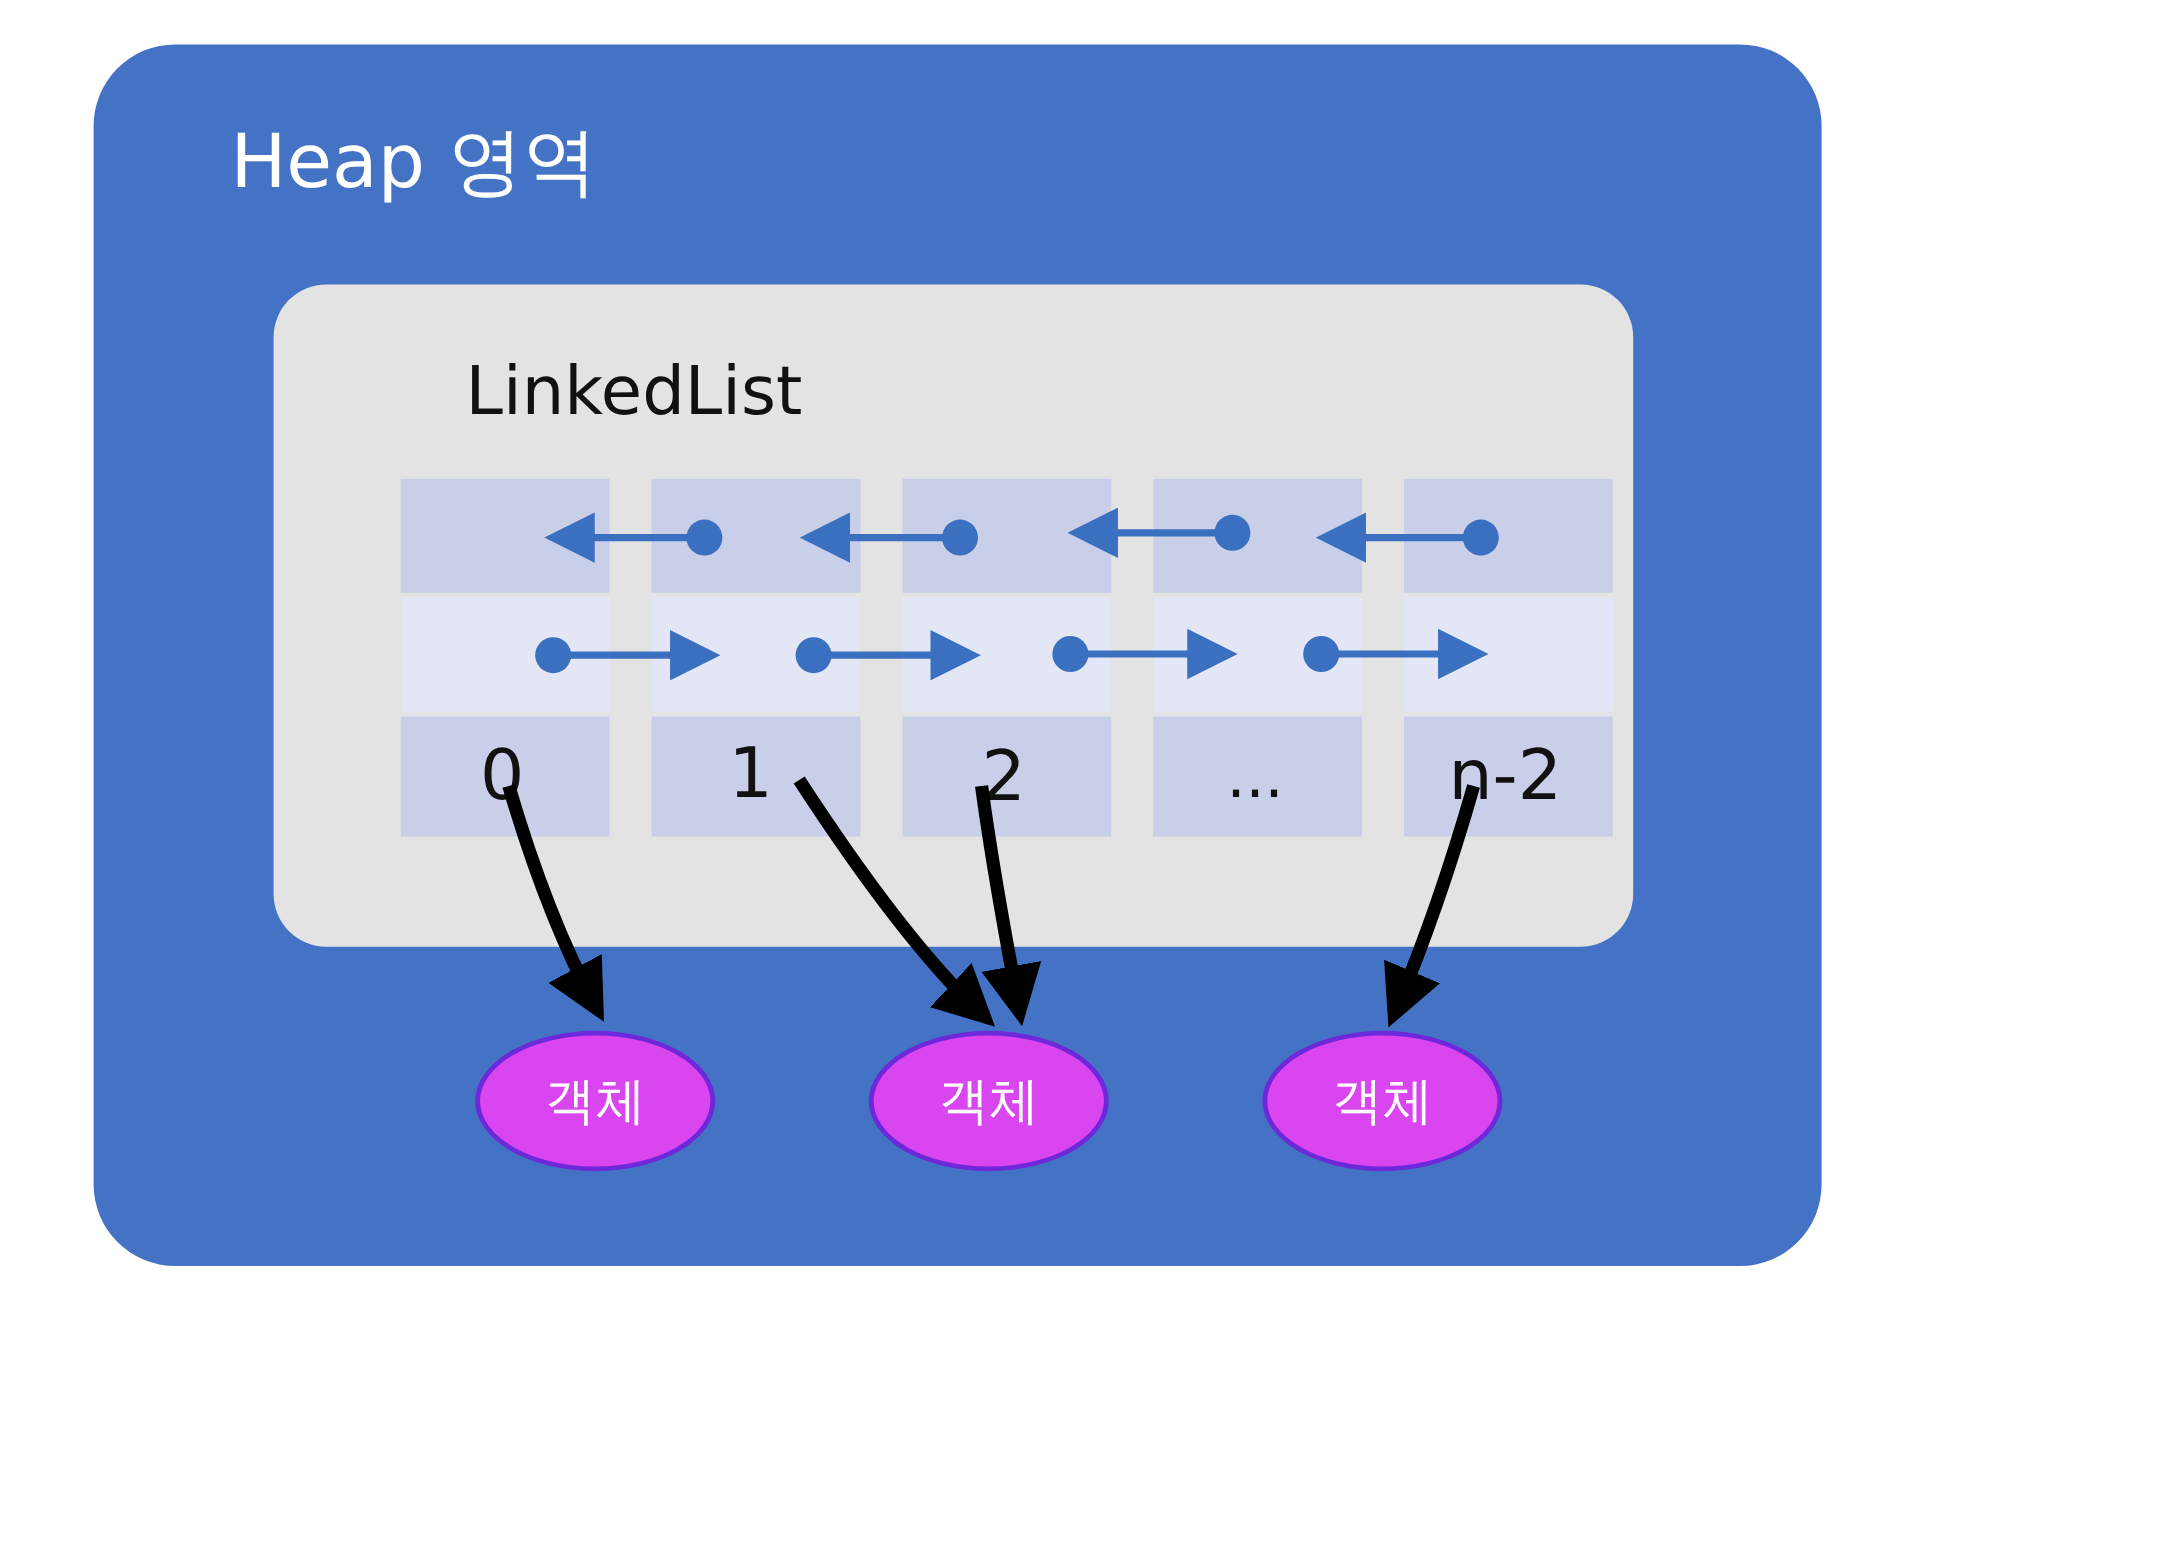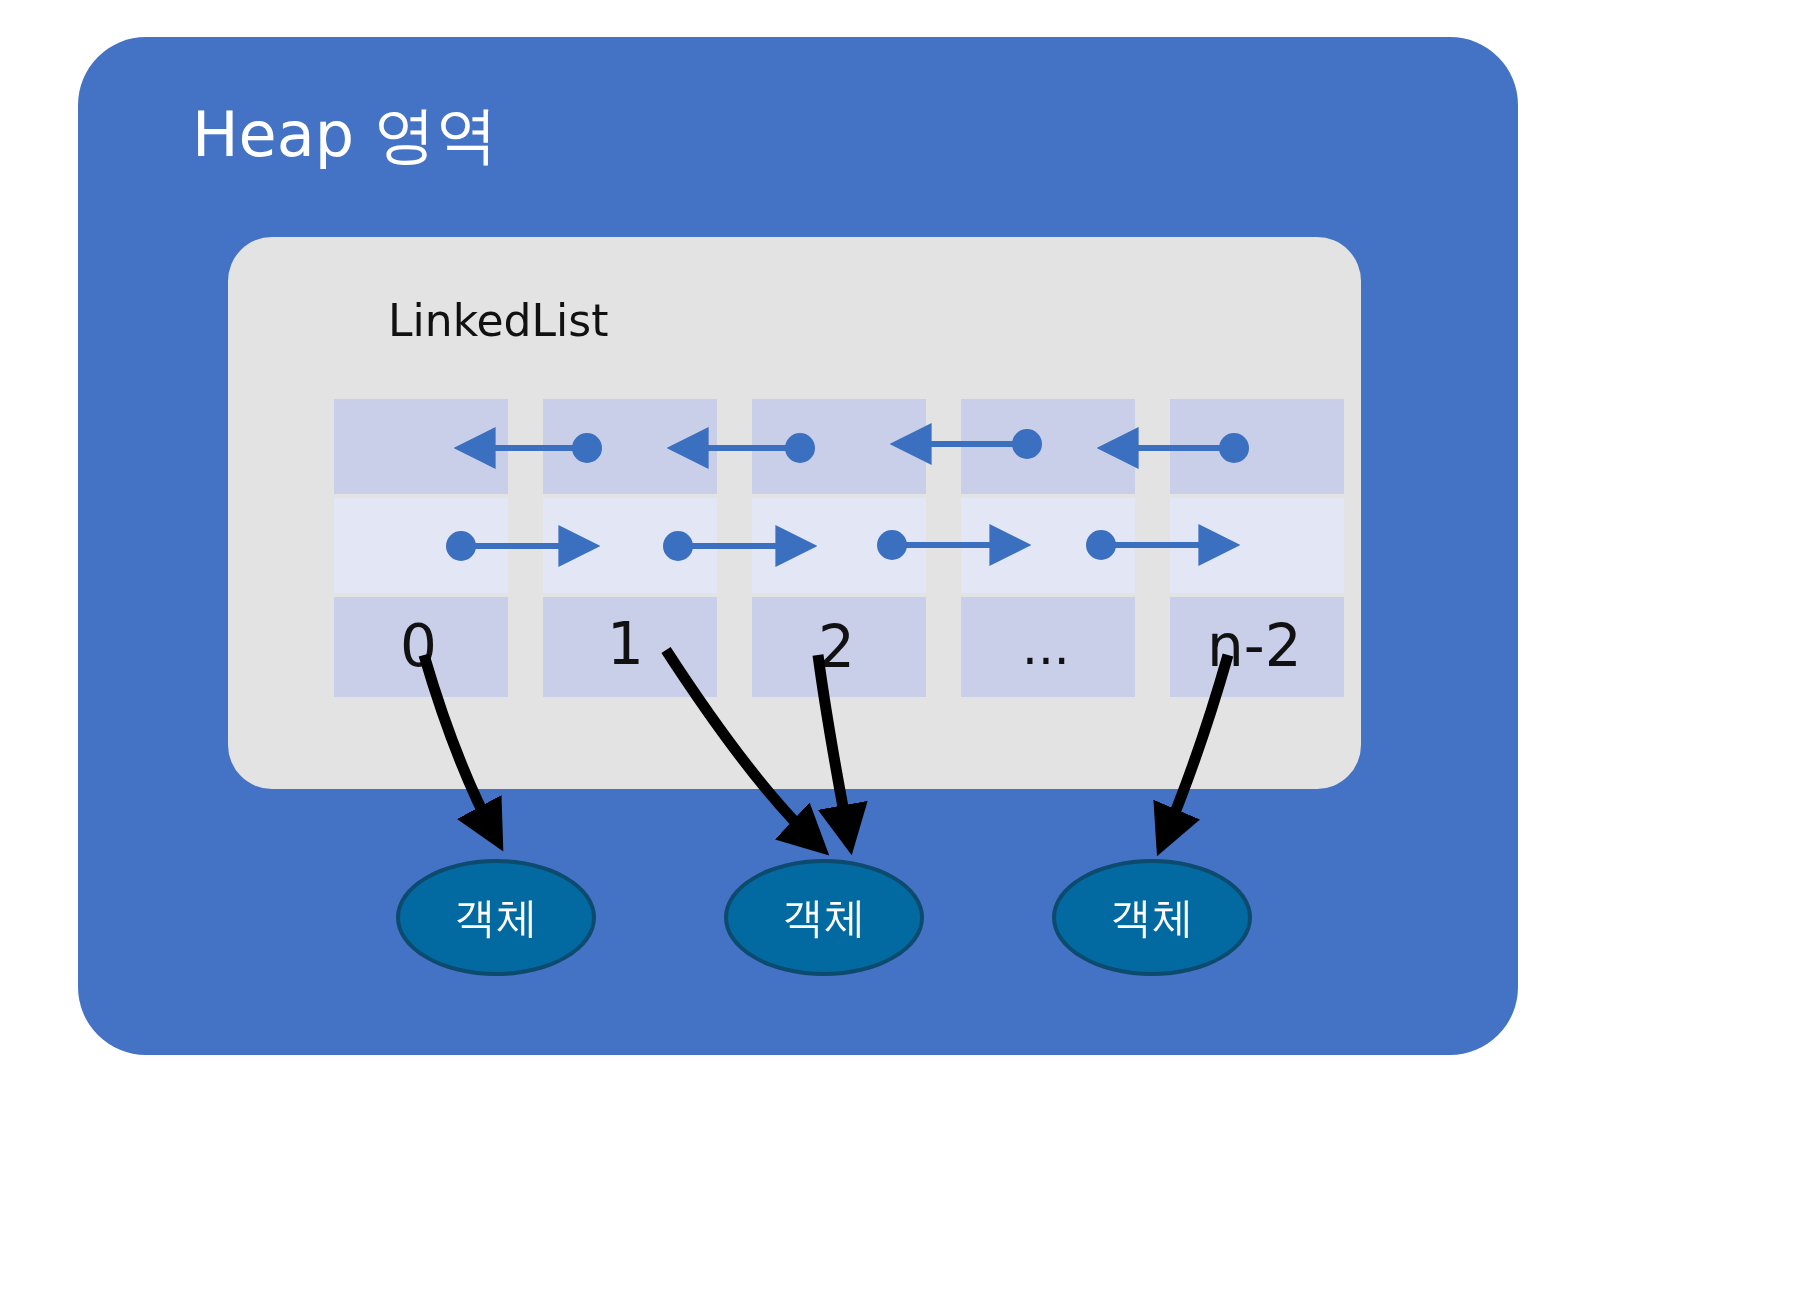--- a/index.html
+++ b/index.html
@@ -19,21 +19,21 @@
     letter-spacing:0px;white-space:nowrap;
   }
 
   
   .list-panel{
     position:absolute;left:228px;top:237px;width:1133px;height:552px;
     background:#E3E3E3;border-radius:44px;
   }
   .list-title{
     position:absolute;left:388px;top:299px;
-    font-size:44px;color:#111111;font-weight:400;line-height:1;
+    font-size:56px;color:#111111;font-weight:400;line-height:1;
     white-space:nowrap;
   }
 
   
   .nodes{position:absolute;left:334px;top:399px;width:1010px;height:298px;}
   .node{position:absolute;top:0;width:174px;height:298px;}
   .cell{position:absolute;left:0;width:174px;}
   .cell.prev{top:0;height:95px;background:#C9CFE9;}
   .cell.next{top:99px;height:95px;background:#E3E7F5;}
   .cell.idx {top:198px;height:100px;background:#C9CFE9;}
@@ -43,21 +43,21 @@
     white-space:nowrap;
   }
 
   
   .ptr-svg{position:absolute;left:0;top:0;width:1820px;height:1305px;
            pointer-events:none;overflow:visible;}
 
   
   .obj{
     position:absolute;width:200px;height:117px;border-radius:50%;
-    background:#0369a1;border:4px solid #0c4a6e;box-sizing:border-box;
+    background:#d946ef;border:4px solid #6d28d9;box-sizing:border-box;
   }
   .obj-label{
     position:absolute;width:100%;top:50%;transform:translateY(-50%);
     text-align:center;font-size:42px;color:#ffffff;line-height:1;
   }
 </style>
 </head>
 <body>
 
 <div id="stage">

